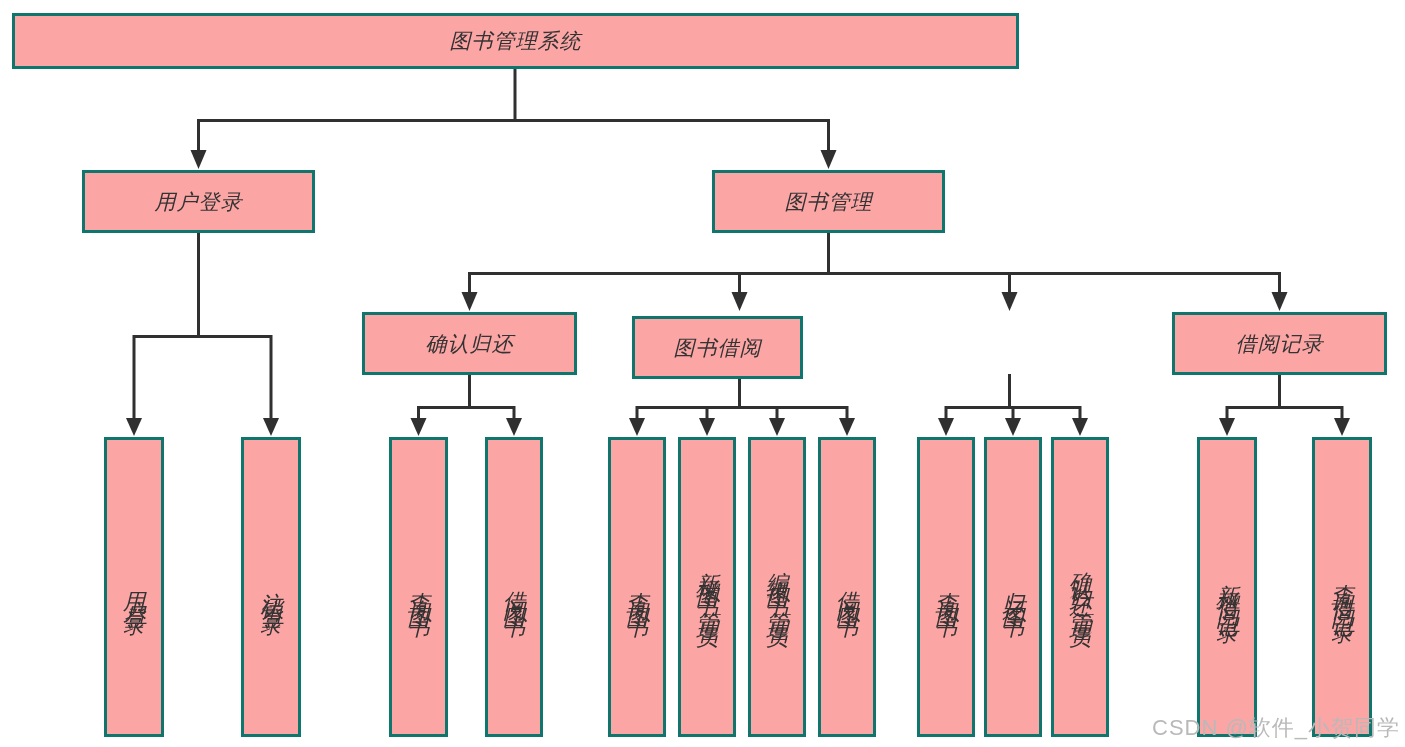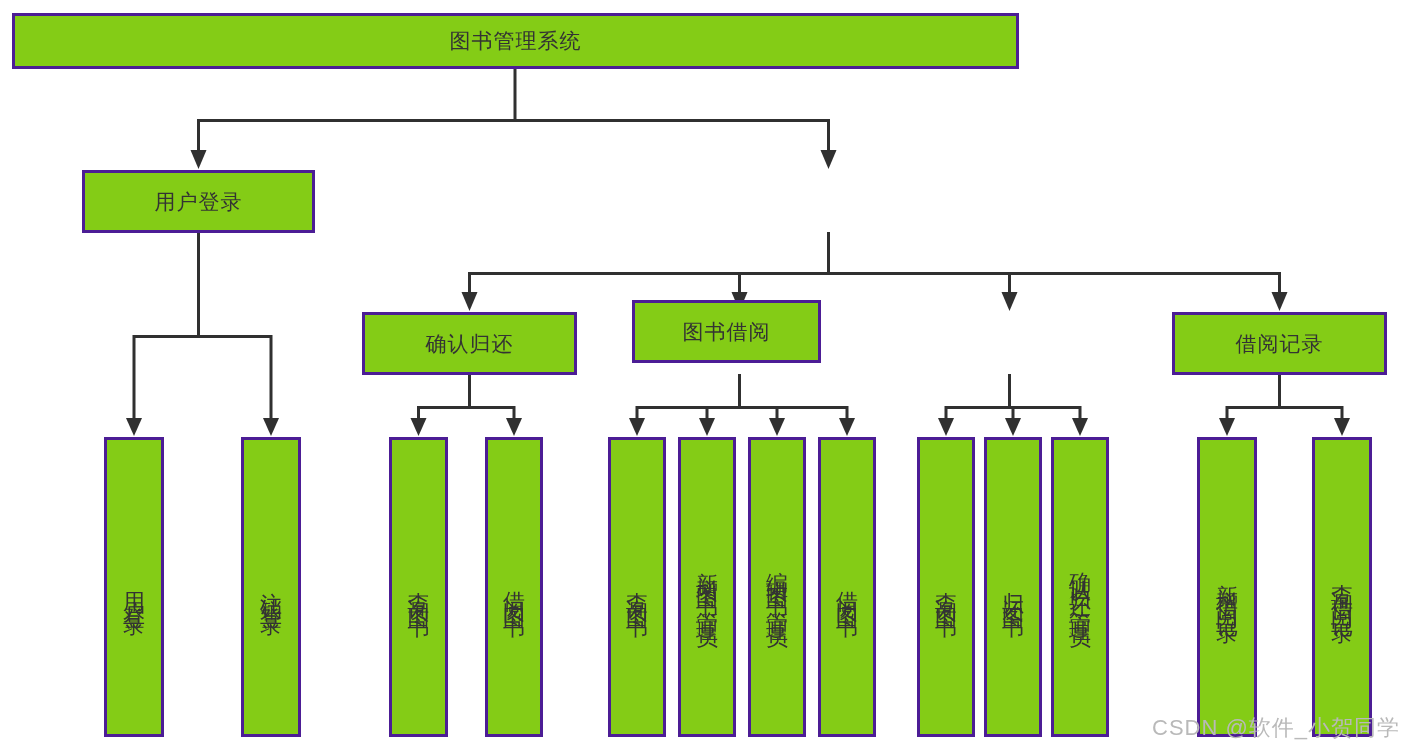--- a/index.html
+++ b/index.html
@@ -1,22 +1,22 @@
 <!DOCTYPE html>
 <html lang="zh"><head>
 <meta charset="utf-8">
 <style>
   html,body{margin:0;padding:0;background:#ffffff;}
   body{font-family:"Liberation Sans","DejaVu Sans",sans-serif;}
   #canvas{position:relative;width:1405px;height:747px;background:#ffffff;overflow:hidden;}
   #connector-layer{position:absolute;left:0;top:0;z-index:1;}
   .node{
     position:absolute;z-index:2;box-sizing:border-box;
-    background:#84cc16;border:3px solid #4c1d95;color:#333333;
-    display:flex;align-items:center;justify-content:center;
+    background:#fca5a5;border:3px solid #0f766e;color:#333333;
+    display:flex;align-items:center;justify-content:center;font-style:italic;
   }
   .node-h{font-size:21px;letter-spacing:1px;}
   .node-v{
     writing-mode:vertical-rl;text-orientation:mixed;
     font-size:22px;letter-spacing:8px;line-height:1;
     padding-top:6px;
   }
   #watermark{
     position:absolute;z-index:5;left:1152px;top:713px;
     font-size:22px;color:#b9b9b9;letter-spacing:1px;white-space:nowrap;
@@ -70,23 +70,24 @@
       <polygon points="1072,418 1088,418 1080,436"></polygon>
 
       <polygon points="1219,418 1235,418 1227,436"></polygon>
       <polygon points="1334,418 1350,418 1342,436"></polygon>
     </g>
   </svg>
 
   <div class="node node-h" style="left:12px;top:13px;width:1007px;height:56px">图书管理系统</div>
 
   <div class="node node-h" style="left:82px;top:170px;width:233px;height:63px">用户登录</div>
+  <div class="node node-h" style="left:712px;top:170px;width:233px;height:63px">图书管理</div>
 
   <div class="node node-h" style="left:362px;top:312px;width:215px;height:63px">确认归还</div>
-  <div class="node node-h" style="left:632px;top:300px;width:189px;height:63px">图书借阅</div>
+  <div class="node node-h" style="left:632px;top:316px;width:171px;height:63px">图书借阅</div>
   <div class="node node-h" style="left:1172px;top:312px;width:215px;height:63px">借阅记录</div>
 
   <div class="node node-v" style="left:104px;top:437px;width:60px;height:300px">用户登录</div>
   <div class="node node-v" style="left:241px;top:437px;width:60px;height:300px">注销登录</div>
 
   <div class="node node-v" style="left:389px;top:437px;width:59px;height:300px">查询图书</div>
   <div class="node node-v" style="left:485px;top:437px;width:58px;height:300px">借阅图书</div>
 
   <div class="node node-v" style="left:608px;top:437px;width:58px;height:300px">查询图书</div>
   <div class="node node-v" style="left:678px;top:437px;width:58px;height:300px">新增图书（管理员）</div>

